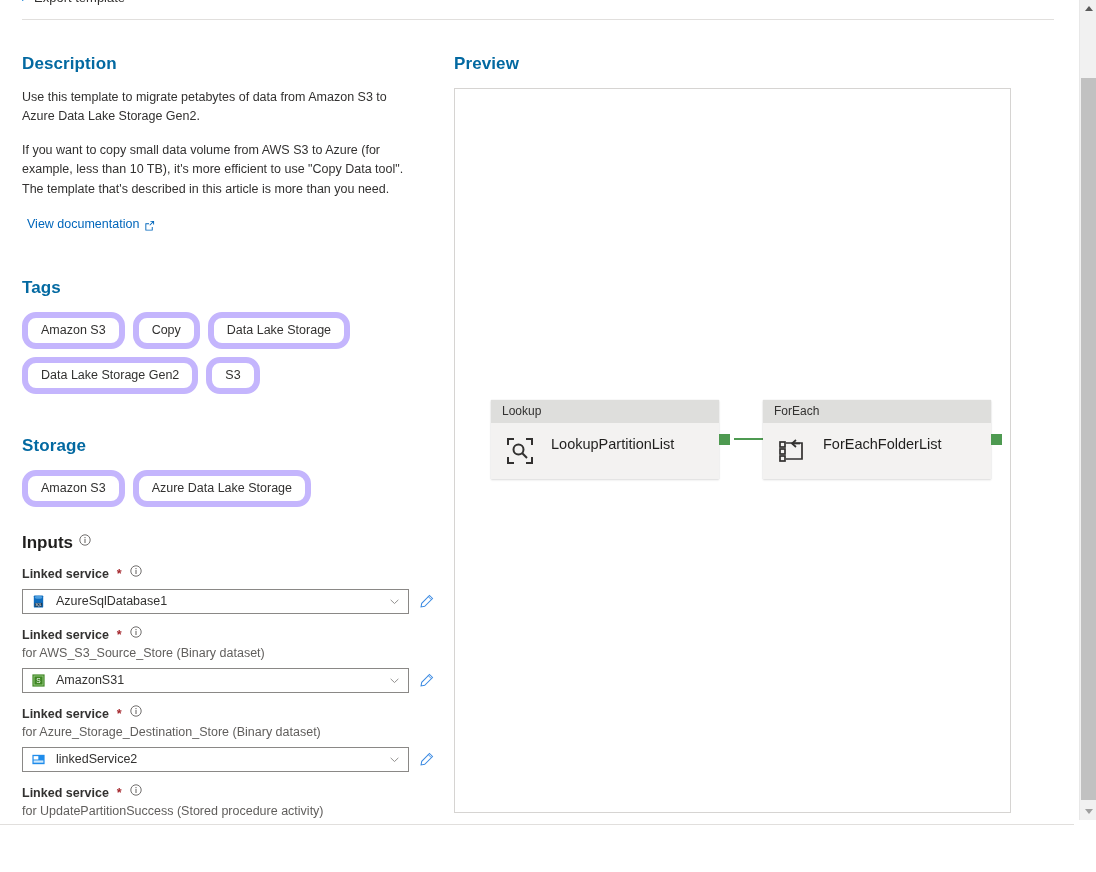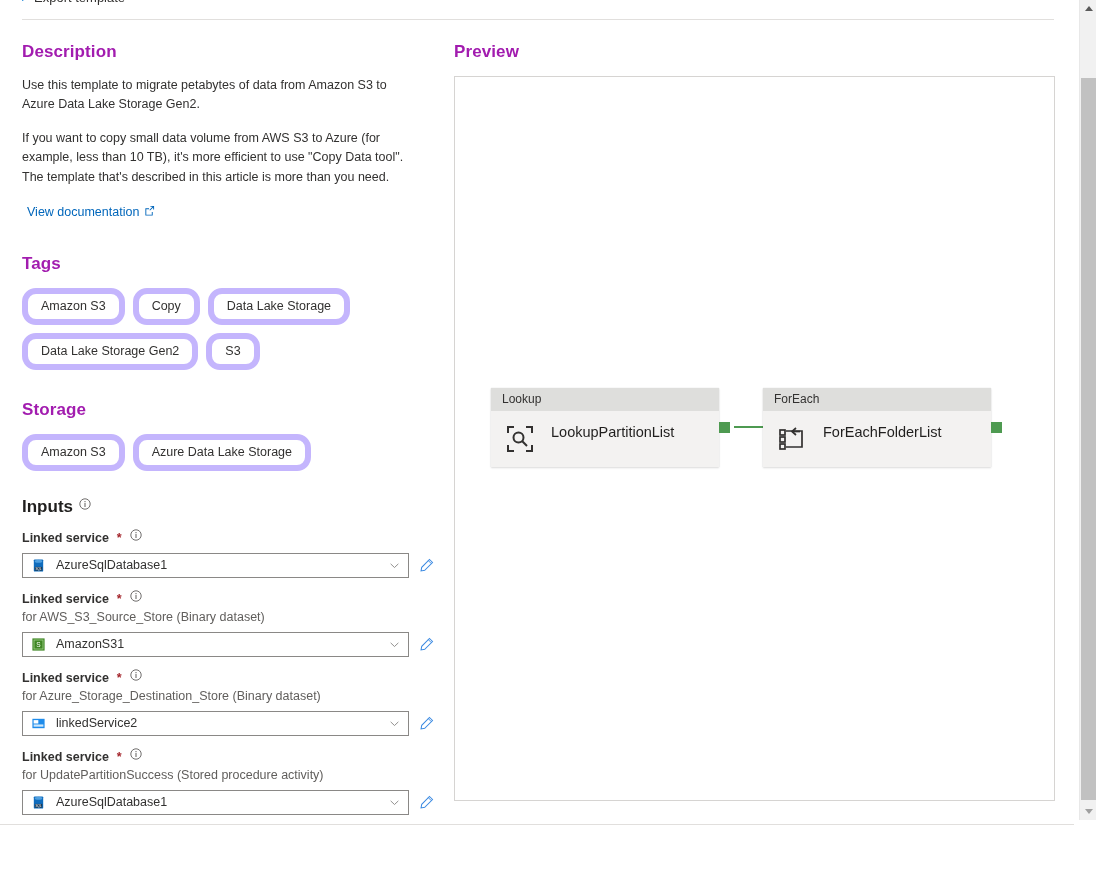--- a/index.html
+++ b/index.html
@@ -28,29 +28,29 @@
   .export-label { color: #323130; font-size: 13px; }
   .top-divider {
     position: absolute; left: 22px; top: 19px; width: 1032px; height: 1px;
     background: #e1dfdd;
   }
 
   
   .left-col { position: absolute; left: 22px; top: 38px; width: 412px; }
 
   h2.section-title {
-    font-size: 17px; font-weight: 600; color: #a21caf;
-    margin: 4px 0 14px 0; letter-spacing: .1px;
+    font-size: 17px; font-weight: 600; color: #0369a1;
+    margin: 16px 0 14px 0; letter-spacing: .1px;
   }
   .desc-p {
     font-size: 12.5px; line-height: 1.55; color: #323130;
     margin: 0 0 14px 0; max-width: 392px;
   }
   .doc-link {
-    display: inline-flex; align-items: flex-start; gap: 5px;
+    display: inline-flex; align-items: flex-end; gap: 5px;
     font-size: 12.5px; color: #0066bb; text-decoration: none;
     margin: 4px 0 0 5px;
   }
   .ext-icon { width: 11px; height: 11px; display: inline-block; }
 
   .gap-tags  { height: 30px; }
   .gap-serv  { height: 26px; }
   .gap-inp   { height: 26px; }
 
   .pill-row { display: flex; flex-wrap: wrap; gap: 8px; }
@@ -89,21 +89,21 @@
   .combo .combo-val {
     font-size: 12.5px; color: #323130; flex: 1 1 auto;
     overflow: hidden; white-space: nowrap; text-overflow: ellipsis;
   }
   .chev { width: 11px; height: 11px; flex: 0 0 11px; opacity: .75; }
   .pencil { width: 15px; height: 15px; flex: 0 0 15px; cursor: pointer; }
 
   
   .right-col { position: absolute; left: 454px; top: 38px; width: 601px; }
   .preview-box {
-    margin-top: 14px; width: 601px; height: 725px;
+    margin-top: 14px; width: 557px; height: 725px;
     border: 1px solid #d6d4d2; background: #ffffff; position: relative;
     overflow: hidden;
   }
   .canvas-inner { position: absolute; inset: 0; }
 
   .node {
     position: absolute; width: 228px; background: #f3f2f1;
     box-shadow: 0 1px 2px rgba(0,0,0,.13), 0 0 1px rgba(0,0,0,.12);
   }
   .node-head {

